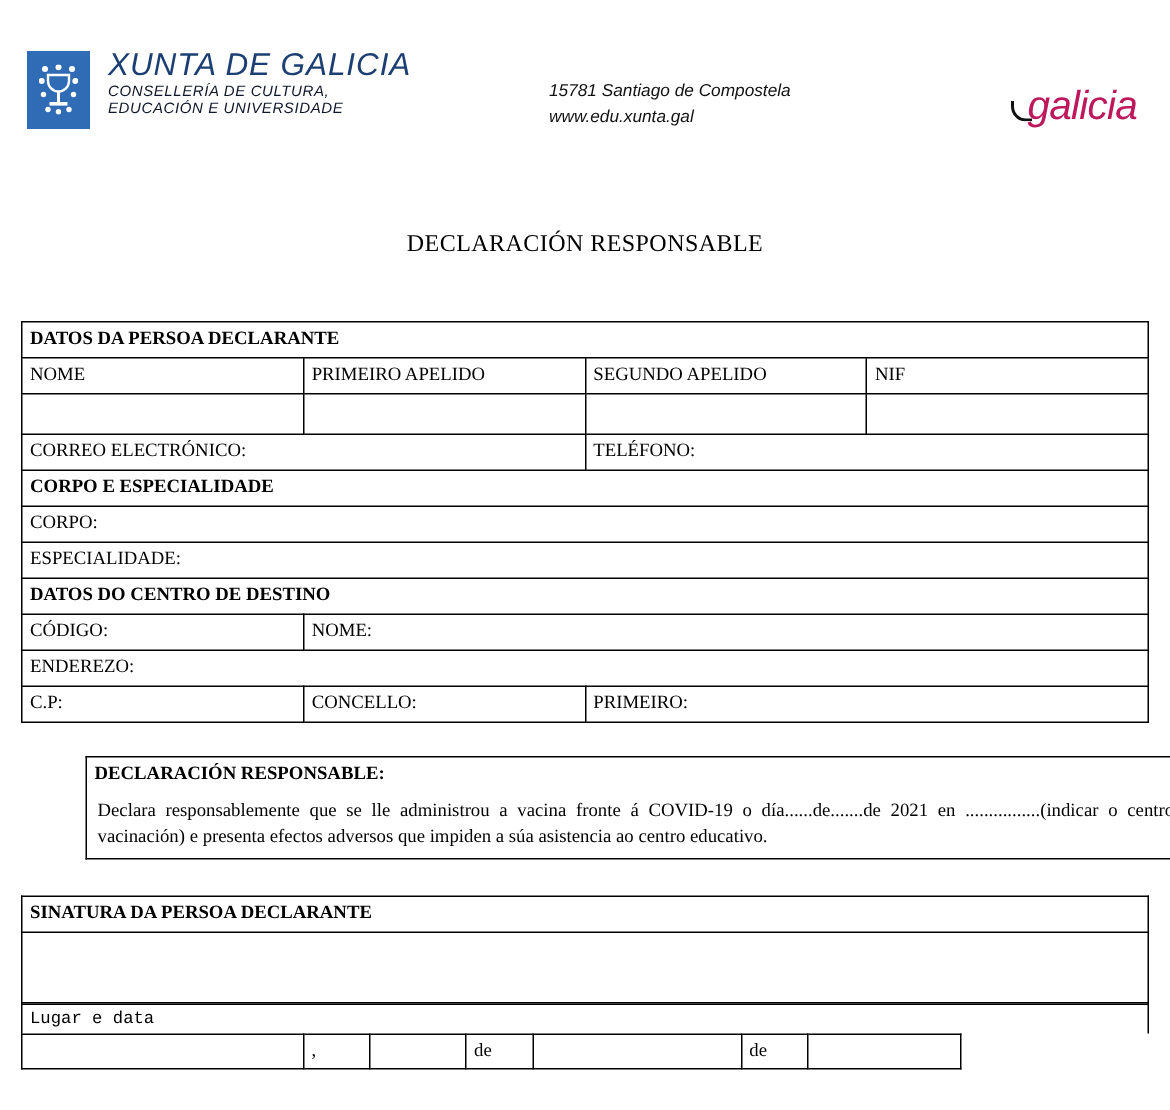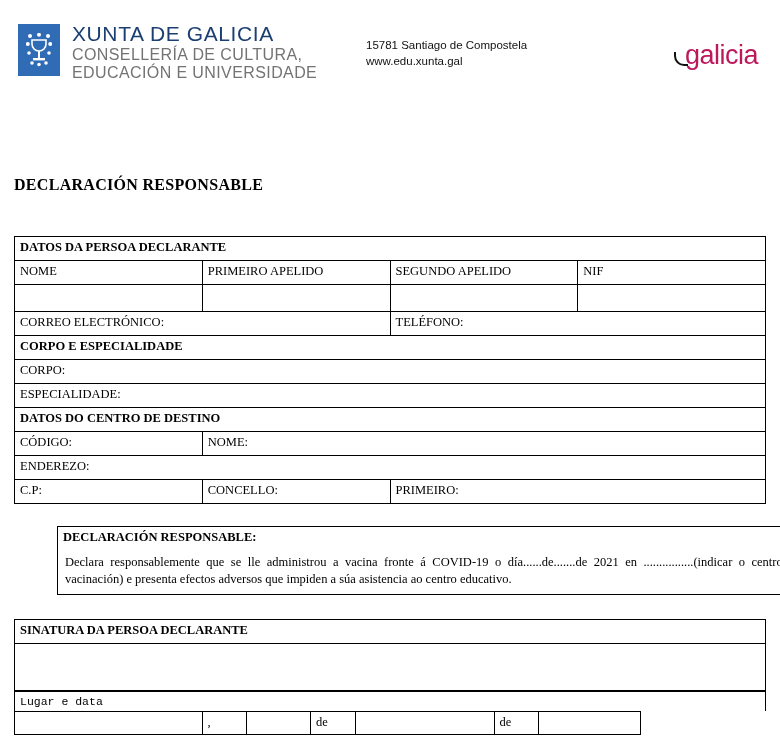--- a/index.html
+++ b/index.html
@@ -18,24 +18,25 @@
     position: relative;
     width: 780px;
     height: 740px;
     box-sizing: border-box;
     padding: 0 14px;
   }
 
   
   .header {
     display: flex;
-    align-items: center;
+    align-items: flex-end;
     padding: 18px 4px 0 4px;
     height: 86px;
     box-sizing: border-box;
+    font-style: italic;
   }
   .logo-block {
     display: flex;
     align-items: flex-start;
     width: 330px;
   }
   .shield {
     width: 42px;
     height: 52px;
     background: #2f6cb5;
@@ -56,23 +57,23 @@
   .logo-text .l1 {
     font-family: "Liberation Sans", sans-serif;
     font-size: 21px;
     letter-spacing: 0.6px;
     color: #1b3f73;
     font-weight: normal;
   }
   .logo-text .l2,
   .logo-text .l3 {
     font-family: "Liberation Sans", sans-serif;
-    font-size: 16px;
+    font-size: 10px;
     letter-spacing: 0.4px;
-    color: #737373;
+    color: #0f172a;
   }
   .addr {
     font-family: "Liberation Sans", sans-serif;
     font-size: 11.5px;
     line-height: 1.42;
     color: #111;
     margin-left: 18px;
     padding-top: 2px;
     width: 260px;
   }
@@ -95,25 +96,26 @@
     height: 12px;
     border-left: 2px solid #111;
     border-bottom: 2px solid #111;
     border-radius: 0 0 0 10px;
     vertical-align: -2px;
     margin-right: -3px;
   }
 
   
   .doc-title {
+    text-align: center;
     font-family: "Liberation Serif", serif;
-    font-weight: bold;
+    font-weight: normal;
     font-size: 16px;
     letter-spacing: 0.3px;
-    margin-top: 90px;
+    margin-top: 68px;
   }
 
   
   table {
     border-collapse: collapse;
     width: 100%;
     table-layout: fixed;
   }
   td {
     border: 1px solid #000;

